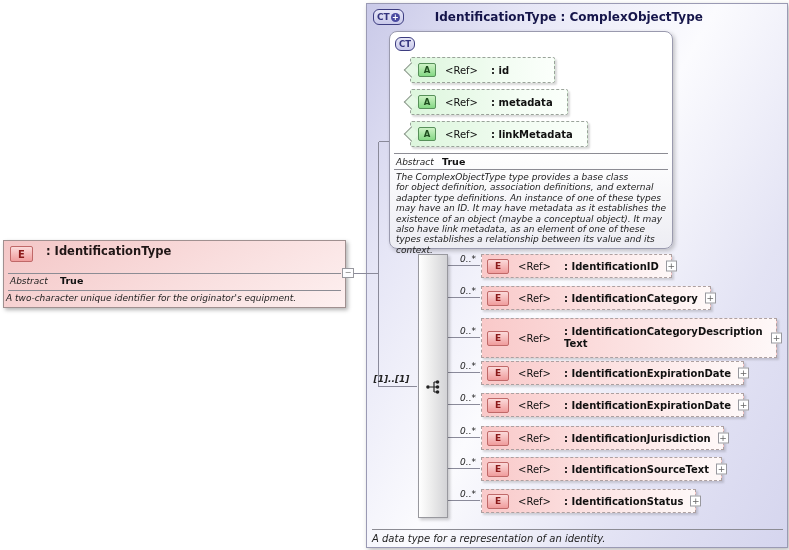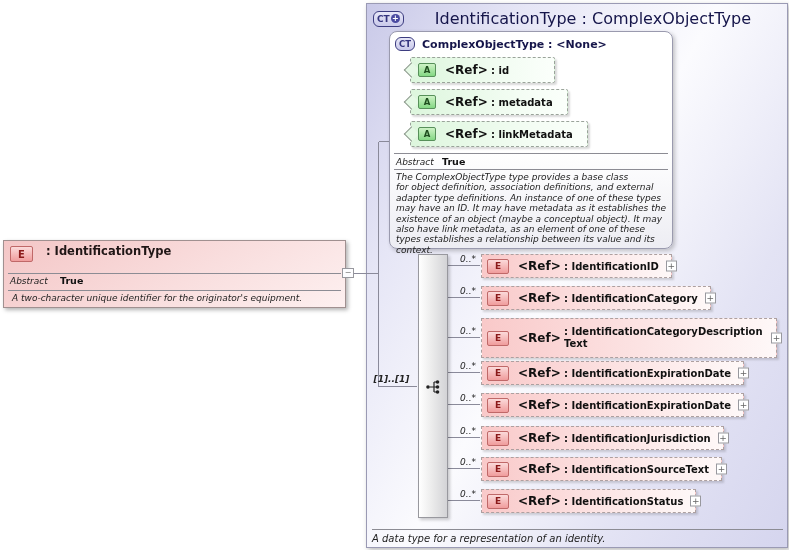--- a/index.html
+++ b/index.html
@@ -7,21 +7,21 @@
           font-family:"DejaVu Sans","Liberation Sans",sans-serif;color:#1a1a1a;}
   svg.wires{position:absolute;left:0;top:0;z-index:1;}
   svg.wires path{stroke:#8a8a9a;stroke-width:1;fill:none;shape-rendering:crispEdges;}
 
   
   .bigbox{position:absolute;left:366px;top:3px;width:420px;height:543px;
           border:1px solid #9a9ab4;border-radius:0;
           background:linear-gradient(120deg,#c9c9e8 0%,#e6e6f6 22%,#fbfbfe 48%,#e3e3f4 75%,#d5d5ee 100%);
           box-shadow:2px 2px 5px rgba(0,0,0,.28);}
   .big-title{position:absolute;left:6px;top:5px;z-index:2;display:flex;align-items:center;gap:7px;}
-  .big-title .txt{font-size:16px;font-weight:normal;color:#15154a;padding-left:24px;}
+  .big-title .txt{font-size:12px;font-weight:bold;color:#15154a;padding-left:24px;}
   .ct-badge{display:inline-flex;align-items:center;justify-content:center;gap:1px;
             height:14px;padding:0 3px;border:1.4px solid #3d3d80;border-radius:6px;
             background:linear-gradient(180deg,#e8e8f8,#c9c9ea);
             font-size:9px;font-weight:bold;color:#34347e;}
   .plus-circle{display:inline-block;width:9px;height:9px;border-radius:50%;background:#4a4aa0;
             color:#fff;font-size:8px;line-height:9px;text-align:center;font-weight:bold;}
 
   
   .innerbox{position:absolute;left:22px;top:27px;width:282px;height:216px;z-index:2;
             border:1px solid #9a9aae;border-radius:8px;
@@ -35,21 +35,21 @@
             box-sizing:border-box;display:flex;align-items:center;
             border:1px dashed #9aa39a;border-radius:2px;padding:0 14px 0 7px;
             background:linear-gradient(90deg,#ddf6dd,#f4fdf4 70%,#fbfffb);
             box-shadow:2px 2px 2px rgba(0,0,0,.15);}
   .attr-tag::before{content:'';position:absolute;left:-5px;top:50%;width:10px;height:10px;
             transform:translateY(-50%) rotate(45deg);
             background:#e6f9e6;border-left:1px solid #8f9a8f;border-bottom:1px solid #8f9a8f;}
   .a-badge{position:relative;width:16px;height:12px;margin-right:9px;border:1px solid #57905a;border-radius:2px;
            background:linear-gradient(180deg,#cdf2c5,#84d884);
            font-size:8.5px;font-weight:bold;color:#1e4d1e;display:flex;align-items:center;justify-content:center;}
-  .ref-col{font-size:12px;font-weight:bold;color:#111;width:46px;flex:none;}
+  .ref-col{font-size:10px;font-weight:normal;color:#111;width:46px;flex:none;}
   .type-col{font-size:10px;font-weight:bold;color:#111;white-space:nowrap;}
   .sep{position:absolute;left:4px;right:4px;border-top:1px solid #8c8c94;}
   .prop-row{position:absolute;left:6px;display:flex;align-items:center;}
   .prop-label{font-size:9px;font-style:italic;color:#222;}
   .prop-value{font-size:9.5px;font-weight:bold;color:#111;}
   .docp{position:absolute;font-size:9px;font-style:italic;color:#222;line-height:10.4px;white-space:pre-line;}
 
   
   .seqbar{position:absolute;left:51px;top:250px;width:30px;height:264px;z-index:2;
           border:1px solid #98989e;box-sizing:border-box;
@@ -108,37 +108,36 @@
     <div class="title-row">
       <span class="e-badge">E</span>
       <span class="ltype">: IdentificationType</span>
     </div>
     <div class="sep" style="top:32px"></div>
     <div class="prop-row" style="top:34px">
       <span class="prop-label" style="width:50px">Abstract</span>
       <span class="prop-value">True</span>
     </div>
     <div class="sep" style="top:49px"></div>
-    <div class="docp" style="left:8px;top:52px;right:4px">A two-character unique identifier for the originator's equipment.</div>
+    <div class="docp" style="left:2px;top:52px;right:4px">A two-character unique identifier for the originator's equipment.</div>
     <div class="minus-btn">−</div>
   </div>
 
   <div class="bigbox">
     <div class="big-title">
       <span class="ct-badge">
         <span>CT</span>
         <span class="plus-circle">+</span>
       </span>
       <span class="txt">IdentificationType : ComplexObjectType</span>
     </div>
 
     <div class="innerbox">
       <div class="inner-title">
         <span class="ct-badge">CT</span>
-        <span class="txt">ComplexObjectType : &lt;None&gt;</span>
       </div>
       <div class="attr-stack">
         <div class="attr-tag">
           <span class="a-badge">A</span>
           <span class="ref-col">&lt;Ref&gt;</span>
           <span class="type-col">: id</span>
         </div>
         <div class="attr-tag">
           <span class="a-badge">A</span>
           <span class="ref-col">&lt;Ref&gt;</span>

